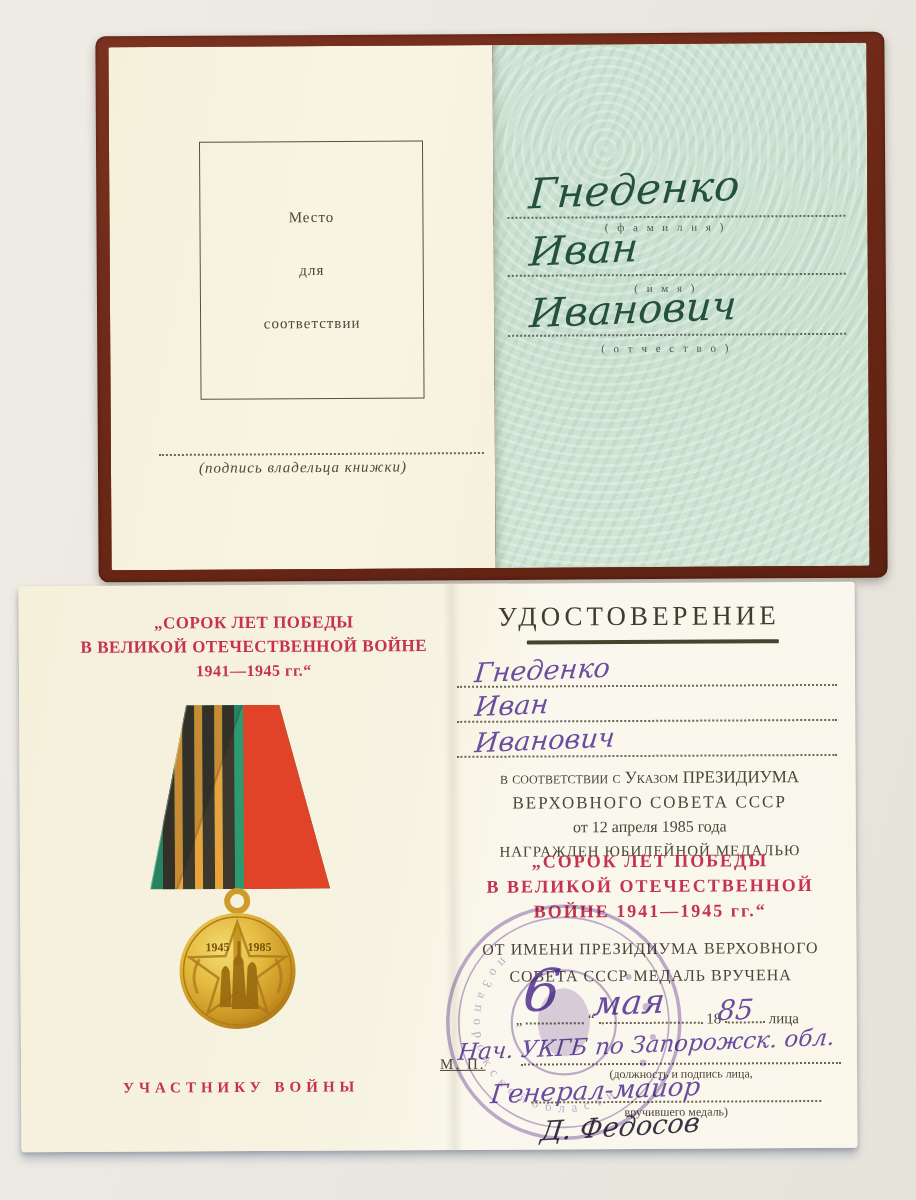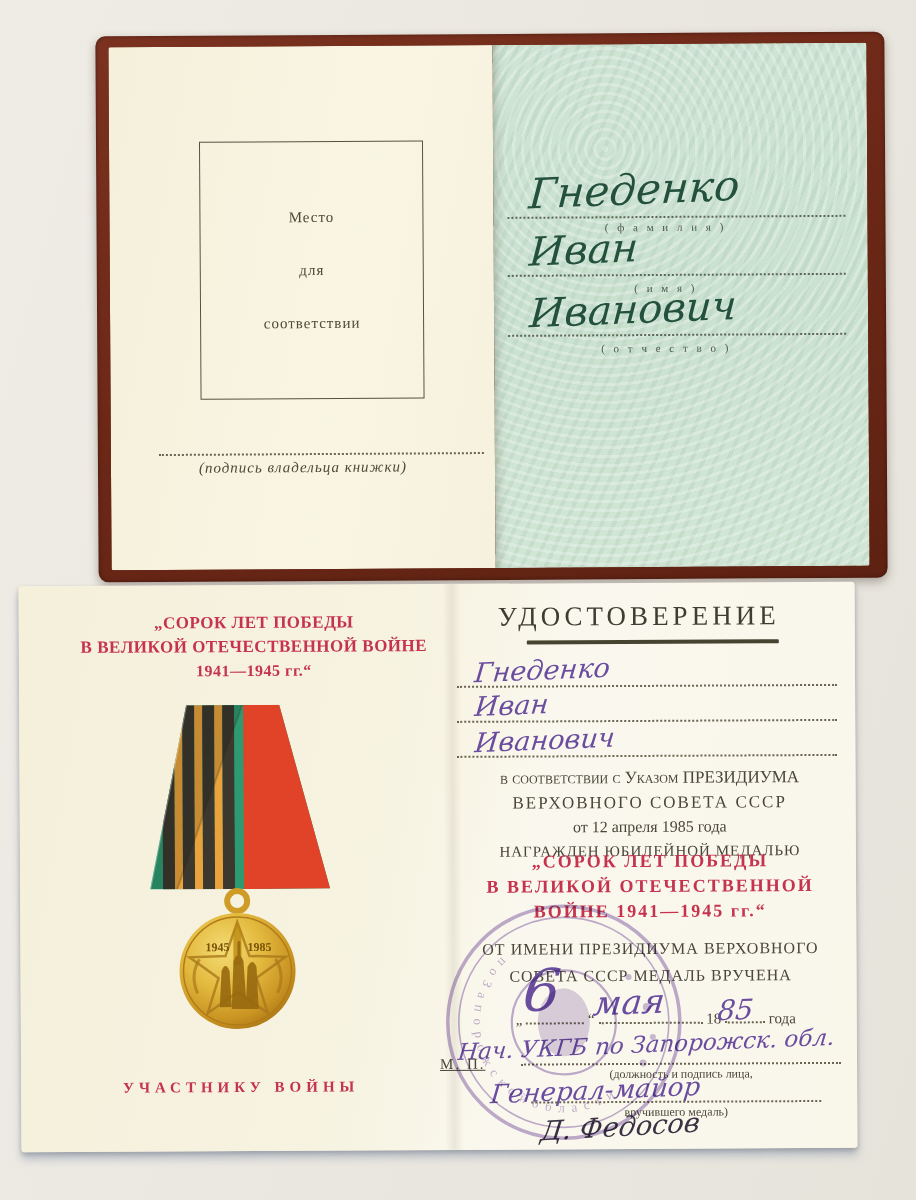--- a/index.html
+++ b/index.html
@@ -284,21 +284,21 @@
       <div>СОВЕТА СССР МЕДАЛЬ ВРУЧЕНА</div>
     </div>
 
     <div class="date-row">
       <span class="dq">„</span>
       <span class="dot" style="width:58px;"></span>
       <span class="dq">“</span>
       <span class="dot" style="width:104px;"></span>
       <span>18</span>
       <span class="dot" style="width:40px;"></span>
-      <span>года</span>
+      <span>лица</span>
       <span class="hand-purple hand-day">6</span>
       <span class="hand-purple hand-month">мая</span>
       <span class="hand-purple hand-year">85</span>
     </div>
 
     <div class="hand-purple hand-position">Нач. УКГБ по Запорожск. обл.</div>
 
     <div class="mp">М. П.</div>
     <div class="sig-line1"></div>
     <div class="sig-cap1">(должность и подпись лица,</div>

